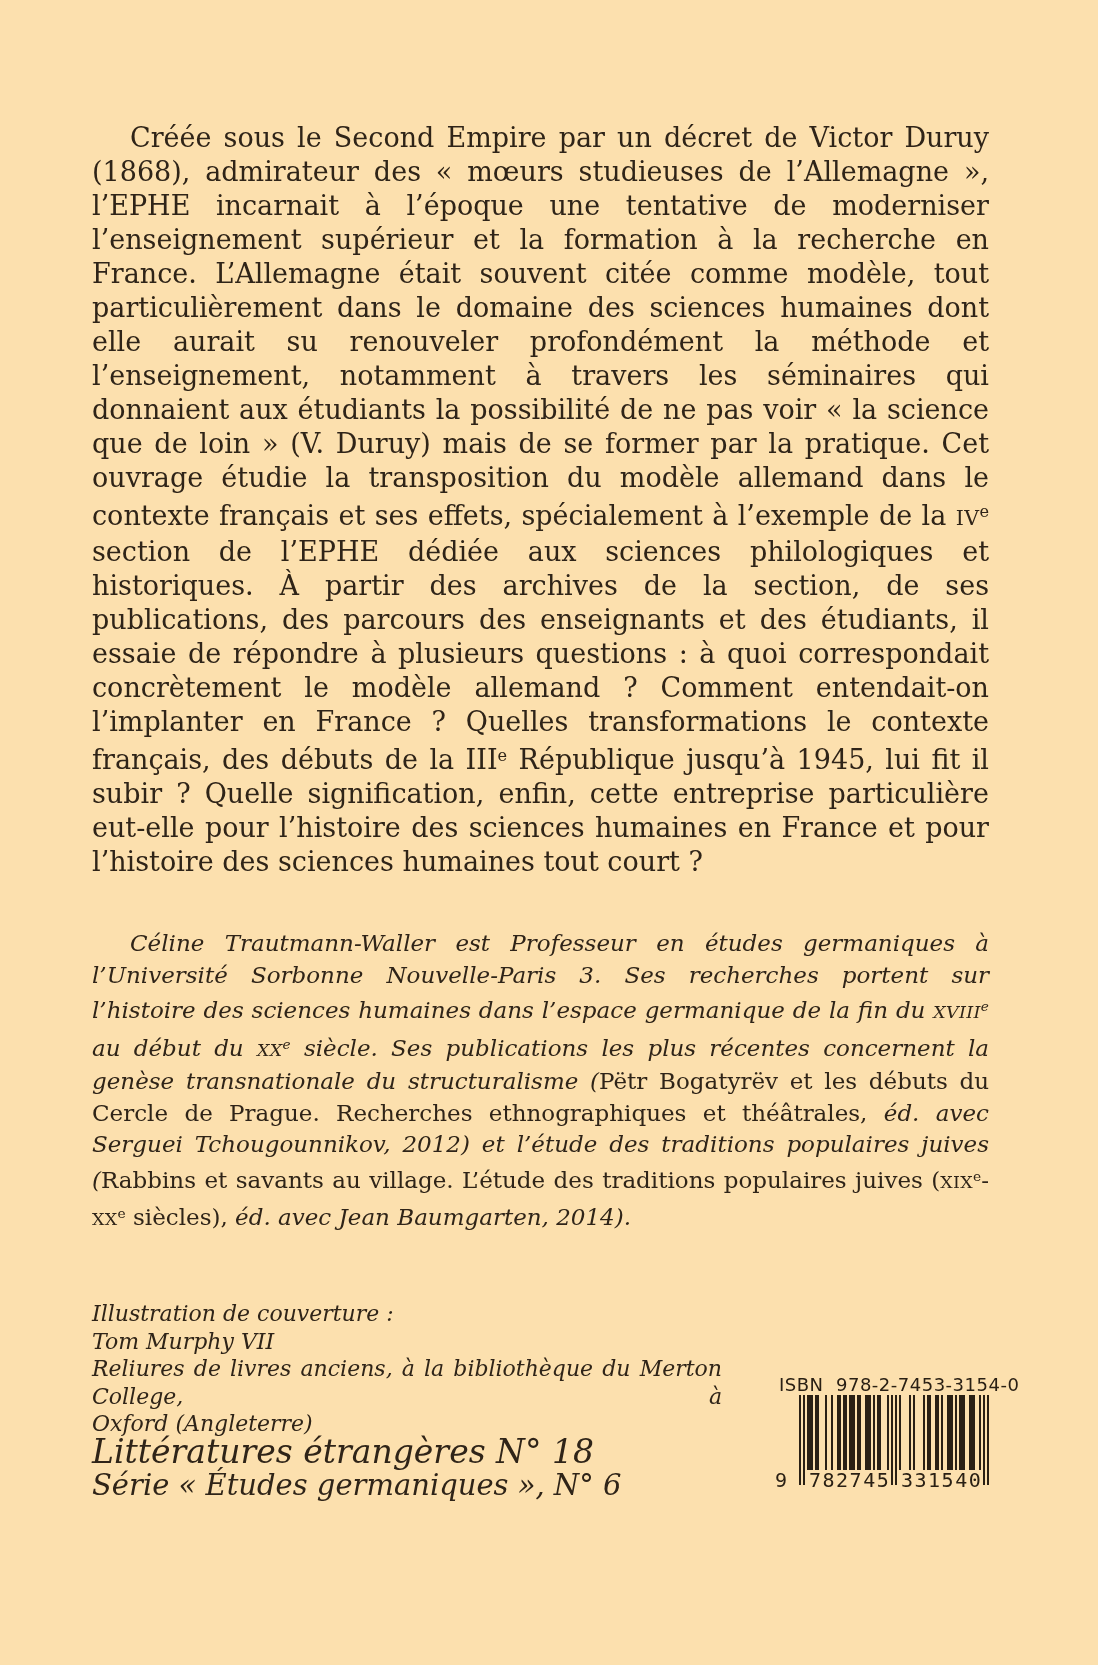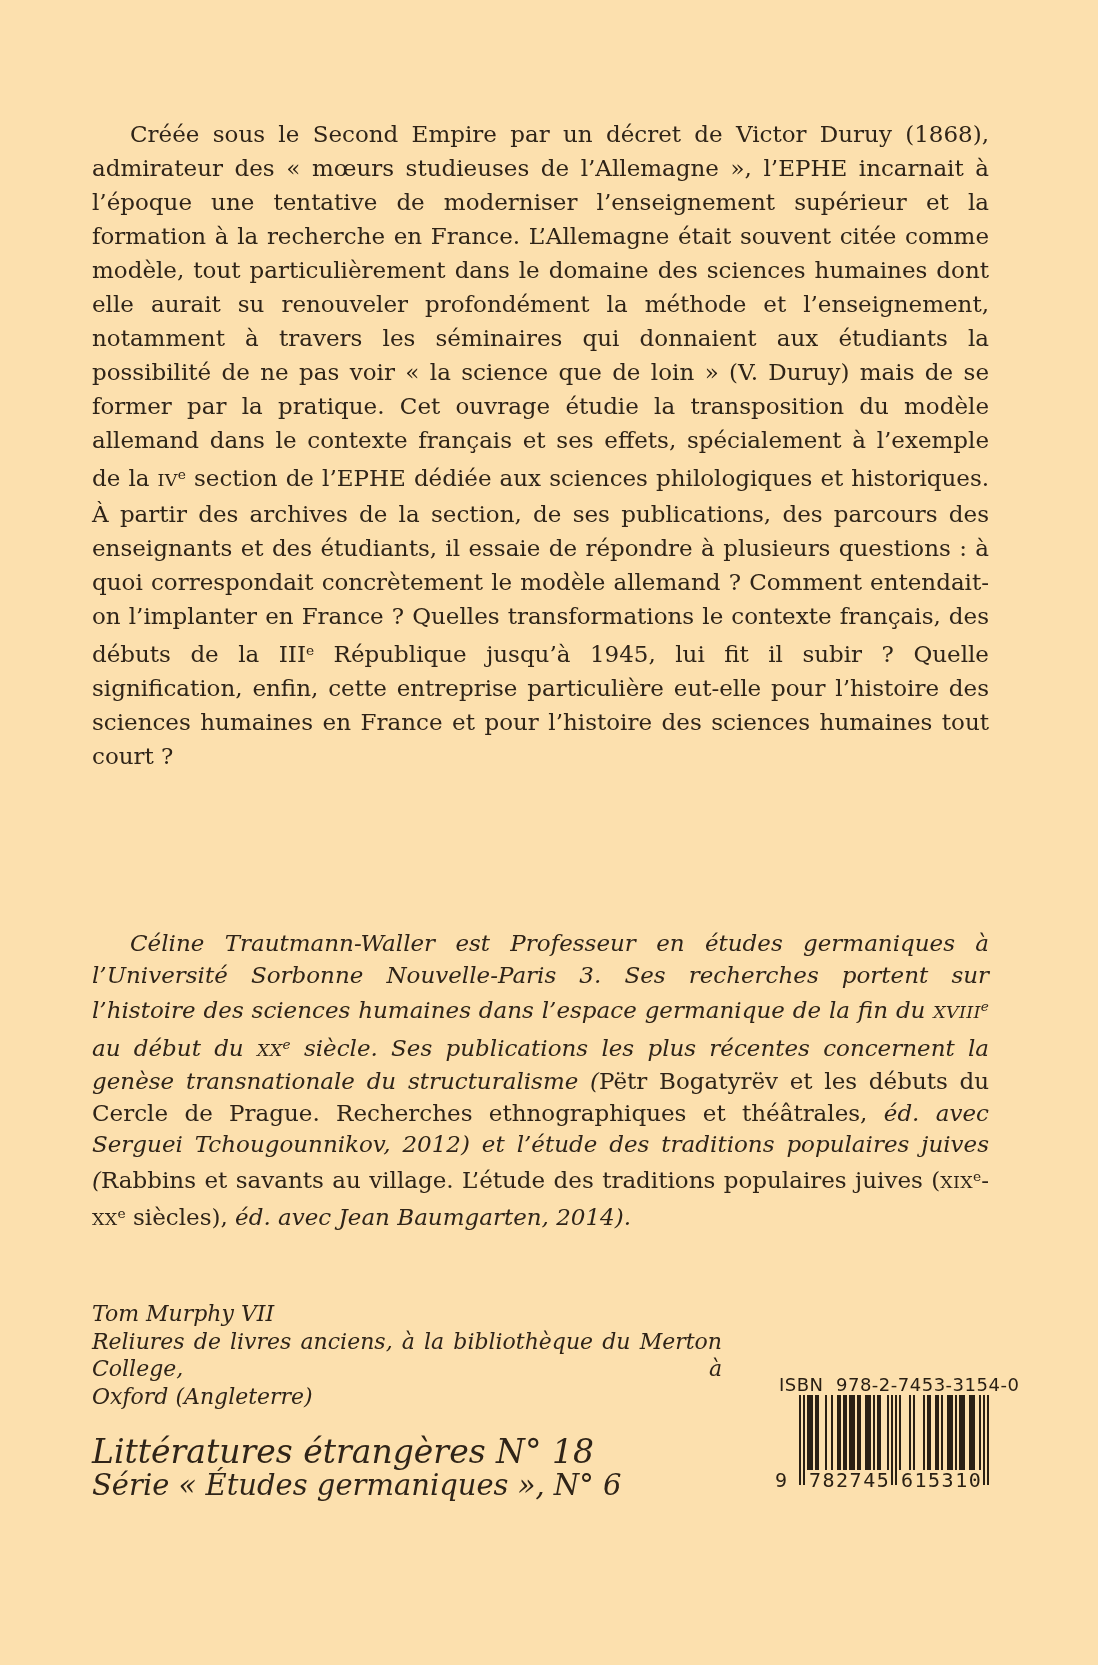--- a/index.html
+++ b/index.html
@@ -9,21 +9,21 @@
     position: relative;
     overflow: hidden;
     font-family: "DejaVu Serif", serif;
     color: #2f2418;
   }
   .abs { position: absolute; }
 
   
   .synopsis {
     left: 92px; top: 94px; width: 897px;
-    font-size: 23px; line-height: 34px;
+    font-size: 27px; line-height: 34px;
     text-align: justify;
     text-indent: 38px;
   }
 
   
   .bio {
     left: 92px; top: 905px; width: 897px;
     font-size: 23px; line-height: 31.6px;
     font-style: italic;
     text-align: justify;
@@ -81,20 +81,21 @@
   .bc-group2 { left: 102px; width: 80px; letter-spacing: 1.5px; text-align: center; }
 </style>
 </head>
 <body>
 
 <p class="abs synopsis"><span>Créée sous le Second Empire par un décret de Victor Duruy (1868), admirateur des « mœurs studieuses de l’Allemagne », l’EPHE incarnait à l’époque une tentative de moderniser l’enseignement supérieur et la formation à la recherche en France. L’Allemagne était souvent citée comme modèle, tout particulièrement dans le domaine des sciences humaines dont elle aurait su renouveler profondément la méthode et l’enseignement, notamment à travers les séminaires qui donnaient aux étudiants la possibilité de ne pas voir « la science que de loin » (V. Duruy) mais de se former par la pratique. Cet ouvrage étudie la transposition du modèle allemand dans le contexte français et ses effets, spécialement à l’exemple de la </span><span class="sc">IV</span><span class="sup">e</span><span> section de l’EPHE dédiée aux sciences philologiques et historiques. À partir des archives de la section, de ses publications, des parcours des enseignants et des étudiants, il essaie de répondre à plusieurs questions : à quoi correspondait concrètement le modèle allemand ? Comment entendait-on l’implanter en France ? Quelles transformations le contexte français, des débuts de la </span><span>III</span><span class="sup">e</span><span> République jusqu’à 1945, lui fit il subir ? Quelle signification, enfin, cette entreprise particulière eut-elle pour l’histoire des sciences humaines en France et pour l’histoire des sciences humaines tout court ?</span></p>
 
 <p class="abs bio"><span>Céline Trautmann-Waller est Professeur en études germaniques à l’Université Sorbonne Nouvelle-Paris 3. Ses recherches portent sur l’histoire des sciences humaines dans l’espace germanique de la fin du </span><span class="sc">XVIII</span><span class="sup">e</span><span> au début du </span><span class="sc">XX</span><span class="sup">e</span><span> siècle. Ses publications les plus récentes concernent la genèse transnationale du structuralisme (</span><span class="rm">Pëtr Bogatyrëv et les débuts du Cercle de Prague. Recherches ethnographiques et théâtrales,</span><span> éd. avec Serguei Tchougounnikov, 2012) et l’étude des traditions populaires juives (</span><span class="rm">Rabbins et savants au village. L’étude des traditions populaires juives (</span><span class="rm sc">XIX</span><span class="rm sup">e</span><span class="rm">-</span><span class="rm sc">XX</span><span class="rm sup">e</span><span class="rm"> siècles),</span><span> éd. avec Jean Baumgarten, 2014).</span></p>
 
 <div class="abs credit">
+  <div>Illustration de couverture :</div>
   <div>Tom Murphy VII</div>
   <div class="justify-line">Reliures de livres anciens, à la bibliothèque du Merton College, à</div>
   <div>Oxford (Angleterre)</div>
 </div>
 
 <div class="abs collection">Littératures étrangères N° 18</div>
 
 <div class="abs series">Série « Études germaniques », N° 6</div>
 
 <div class="abs isbn-label">ISBN  978-2-7453-3154-0</div>
@@ -193,14 +194,14 @@
     <div class="module bar"></div>
     <div class="module"></div>
     <div class="module bar guard"></div>
     <div class="module guard"></div>
     <div class="module bar guard"></div>
   </div>
 
 <div class="abs bc-digits">
   <span class="bc-first">9</span>
   <span class="bc-group1">782745</span>
-  <span class="bc-group2">615310</span>
+  <span class="bc-group2">331540</span>
 </div>
 
 </body></html>

